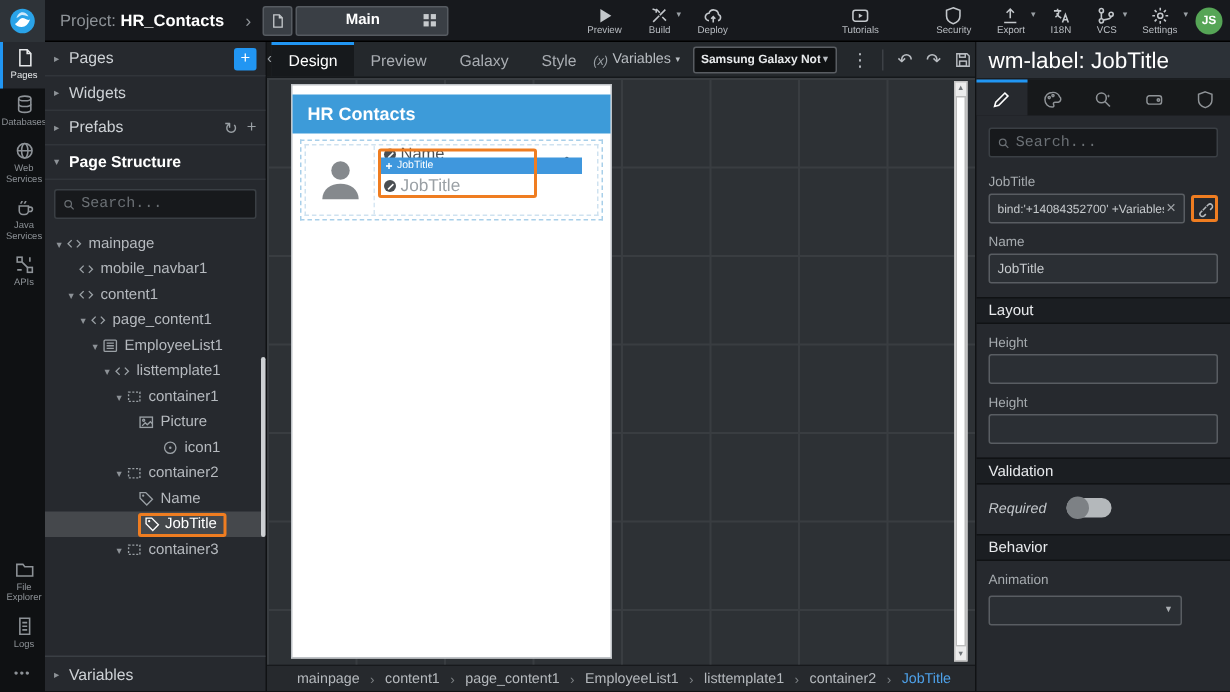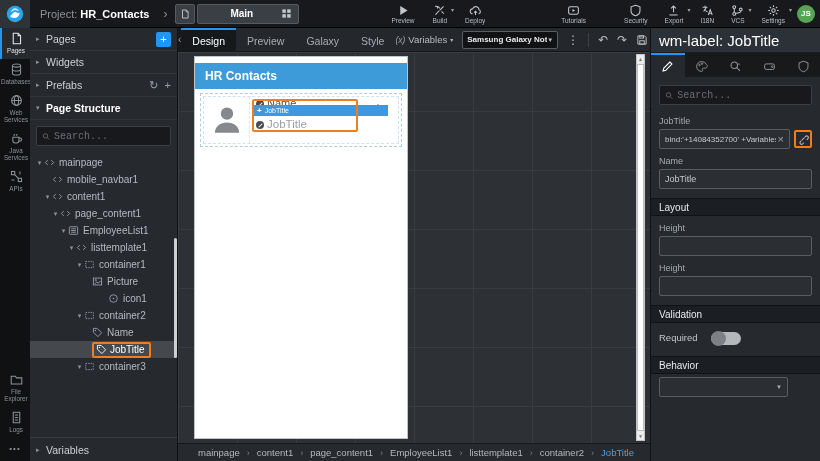--- a/index.html
+++ b/index.html
@@ -130,21 +130,21 @@
   .rp-input { height:20px; background:#2b2f34; border:1px solid #595d62; border-radius:2px; margin:0 8px; display:flex; align-items:center; padding:0 5px; color:#c6cacd; font-size:9px; }
   input.rp-input { width:calc(100% - 16px); outline:none; font-family:inherit; }
   #caption-row { display:flex; align-items:center; margin:0 8px; gap:4px; }
   #caption-input { flex:1; margin:0; min-width:0; }
   #caption-input .cap-text { flex:1; white-space:nowrap; overflow:hidden; font-size:8px; }
   #caption-input .clear-x { color:#9ea2a6; font-size:11px; margin-left:2px; cursor:pointer; }
   .link-btn { width:18px; height:18px; display:flex; align-items:center; justify-content:center; color:#b4b8bc; cursor:pointer; flex:0 0 18px; }
   .link-btn svg { width:12px; height:12px; }
   .link-btn.highlight { border:2px solid #ef7d21; border-radius:2px; }
   .rp-section { height:18px; background:#1b1e22; border-top:1px solid #101214; border-bottom:1px solid #101214; display:flex; align-items:center; padding:0 8px; font-size:10px; color:#e8eaed; margin-top:9px; flex:0 0 18px; }
-  .toggle-row { display:flex; align-items:flex-start; padding:9px 8px 2px; }
+  .toggle-row { display:flex; align-items:flex-end; padding:9px 8px 2px;font-style:italic; }
   .toggle-row .tlabel { font-size:9.5px; color:#c3c7cb; width:52px; }
   .toggle { width:30px; height:13px; border-radius:7px; position:relative; cursor:pointer; }
   .toggle.off { background:#b4b8bb; }
   .toggle.off .knob { position:absolute; left:0; top:-1px; width:15px; height:15px; border-radius:50%; background:#7d8185; }
   .toggle.on { background:#8fc7f2; }
   .toggle.on .knob { position:absolute; right:0; top:-1px; width:15px; height:15px; border-radius:50%; background:#2196f3; }
   .toggle-row .link-btn { margin-left:auto; }
   #animation-select { height:20px; background:#2b2f34; border:1px solid #595d62; border-radius:2px; margin:3px 32px 0 8px; display:flex; align-items:center; padding:0 5px; cursor:pointer; }
   #animation-select .sel-val { flex:1; font-size:9px; color:#c6cacd; }
   #animation-select .caret { font-size:6px; color:#aaaeb2; }
@@ -682,19 +682,20 @@
 
       <div class="rp-section">Validation</div>
       <div class="toggle-row">
         <span class="tlabel">Required</span>
         <span class="toggle off">
             <span class="knob"></span>
           </span>
       </div>
 
       <div class="rp-section">Behavior</div>
+      <div class="field-label">Animation</div>
       <div id="animation-select">
         <span class="sel-val"></span>
         <span class="caret">▼</span>
       </div>
     </div>
   </div>
 </div>
 
 </body></html>

